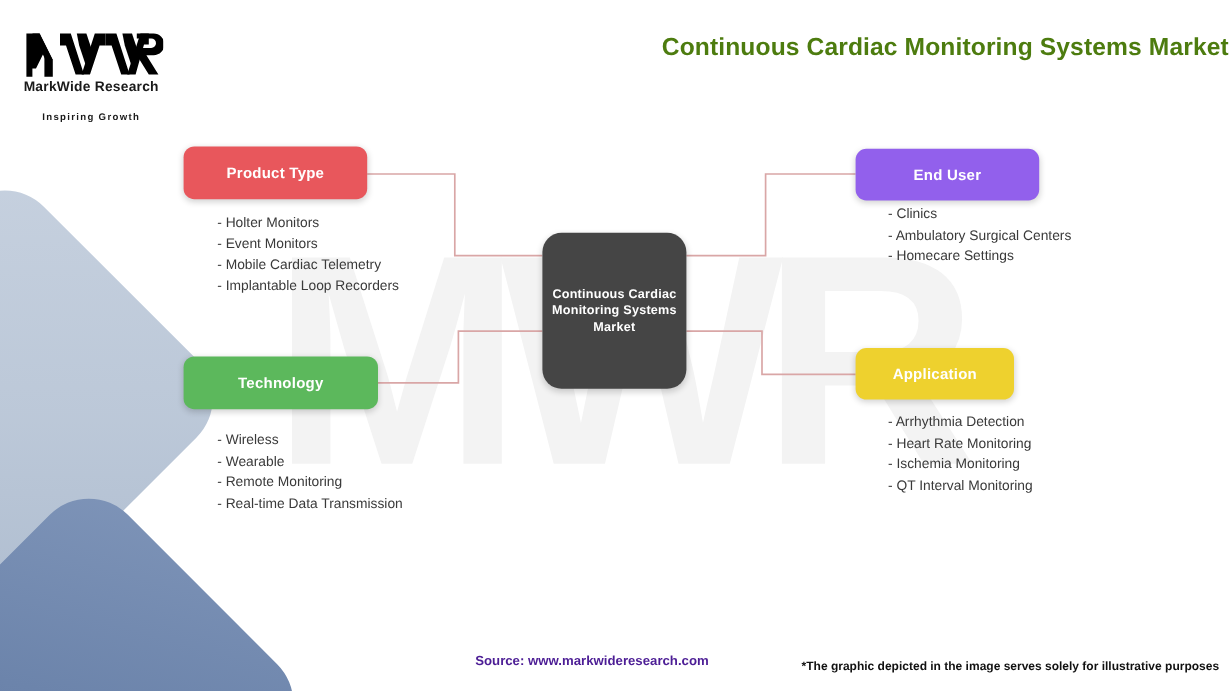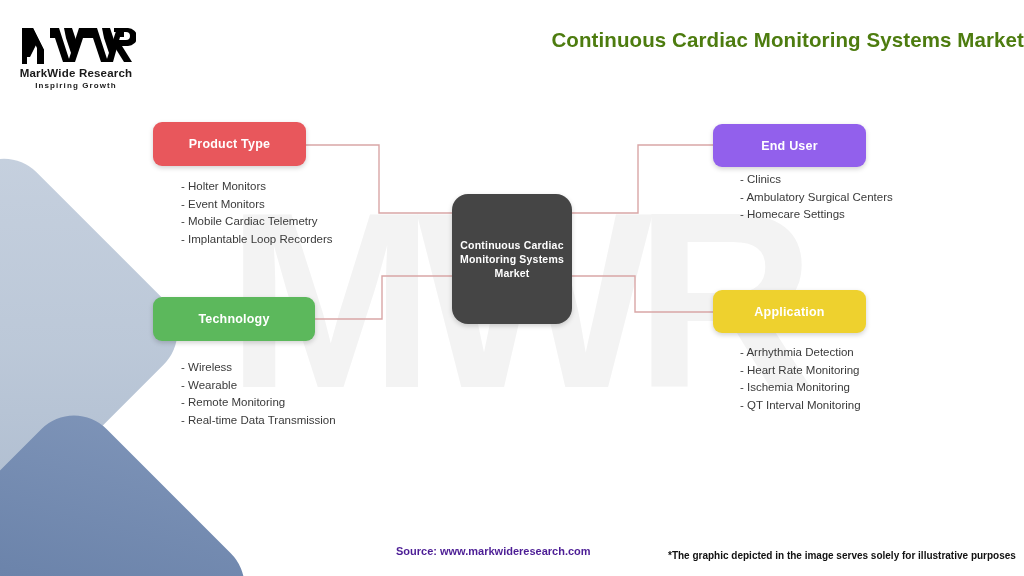--- a/index.html
+++ b/index.html
@@ -46,21 +46,21 @@
 
   
   #logo { position: absolute; left: 16px; top: 24px; width: 120px; }
   #logo-mark { display:block; }
   #logo-name {
     font-size: 11.5px; font-weight: bold; color: #1a1a1a;
     text-align: center; letter-spacing: .2px; margin-top: 1px;
   }
   #logo-tagline {
     font-size: 8px; font-weight: bold; color: #1a1a1a;
-    text-align: center; letter-spacing: 1.1px; margin-top: 2px;
+    text-align: center; letter-spacing: 1.1px; margin-top: 14px;
   }
 
   
   #title {
     position: absolute; left: 16px; right: 0; top: 28px;
     text-align: right;
     font-size: 20.5px; font-weight: bold; color: #4d7c0f;
     letter-spacing: .1px;
   }
 
@@ -78,21 +78,21 @@
   }
   #node-center {
     left: 452px; top: 194px; width: 120px; height: 130px;
     background: #454545; border-radius: 16px;
     flex-direction: column; line-height: 1.35;
     font-size: 10.5px; text-align: left; padding: 0 8px;
   }
   #node-product  { left: 153px; top: 122px; width: 153px; height: 44px; background: #e8575c; }
   #node-enduser  { left: 713px; top: 124px; width: 153px; height: 43px; background: #9260ec; }
   #node-tech     { left: 153px; top: 297px; width: 162px; height: 44px; background: #5cb85c; }
-  #node-app      { left: 713px; top: 290px; width: 153px; height: 43px; background: #eed12e; }
+  #node-app      { left: 713px; top: 290px; width: 132px; height: 43px; background: #eed12e; }
 
   
   .items {
     position: absolute;
     font-size: 11.5px; color: #3a3a3a; line-height: 17.5px;
     white-space: nowrap;
   }
   #items-product { left: 181px; top: 178px; }
   #items-tech    { left: 181px; top: 359px; }
   #items-enduser { left: 740px; top: 171px; }

